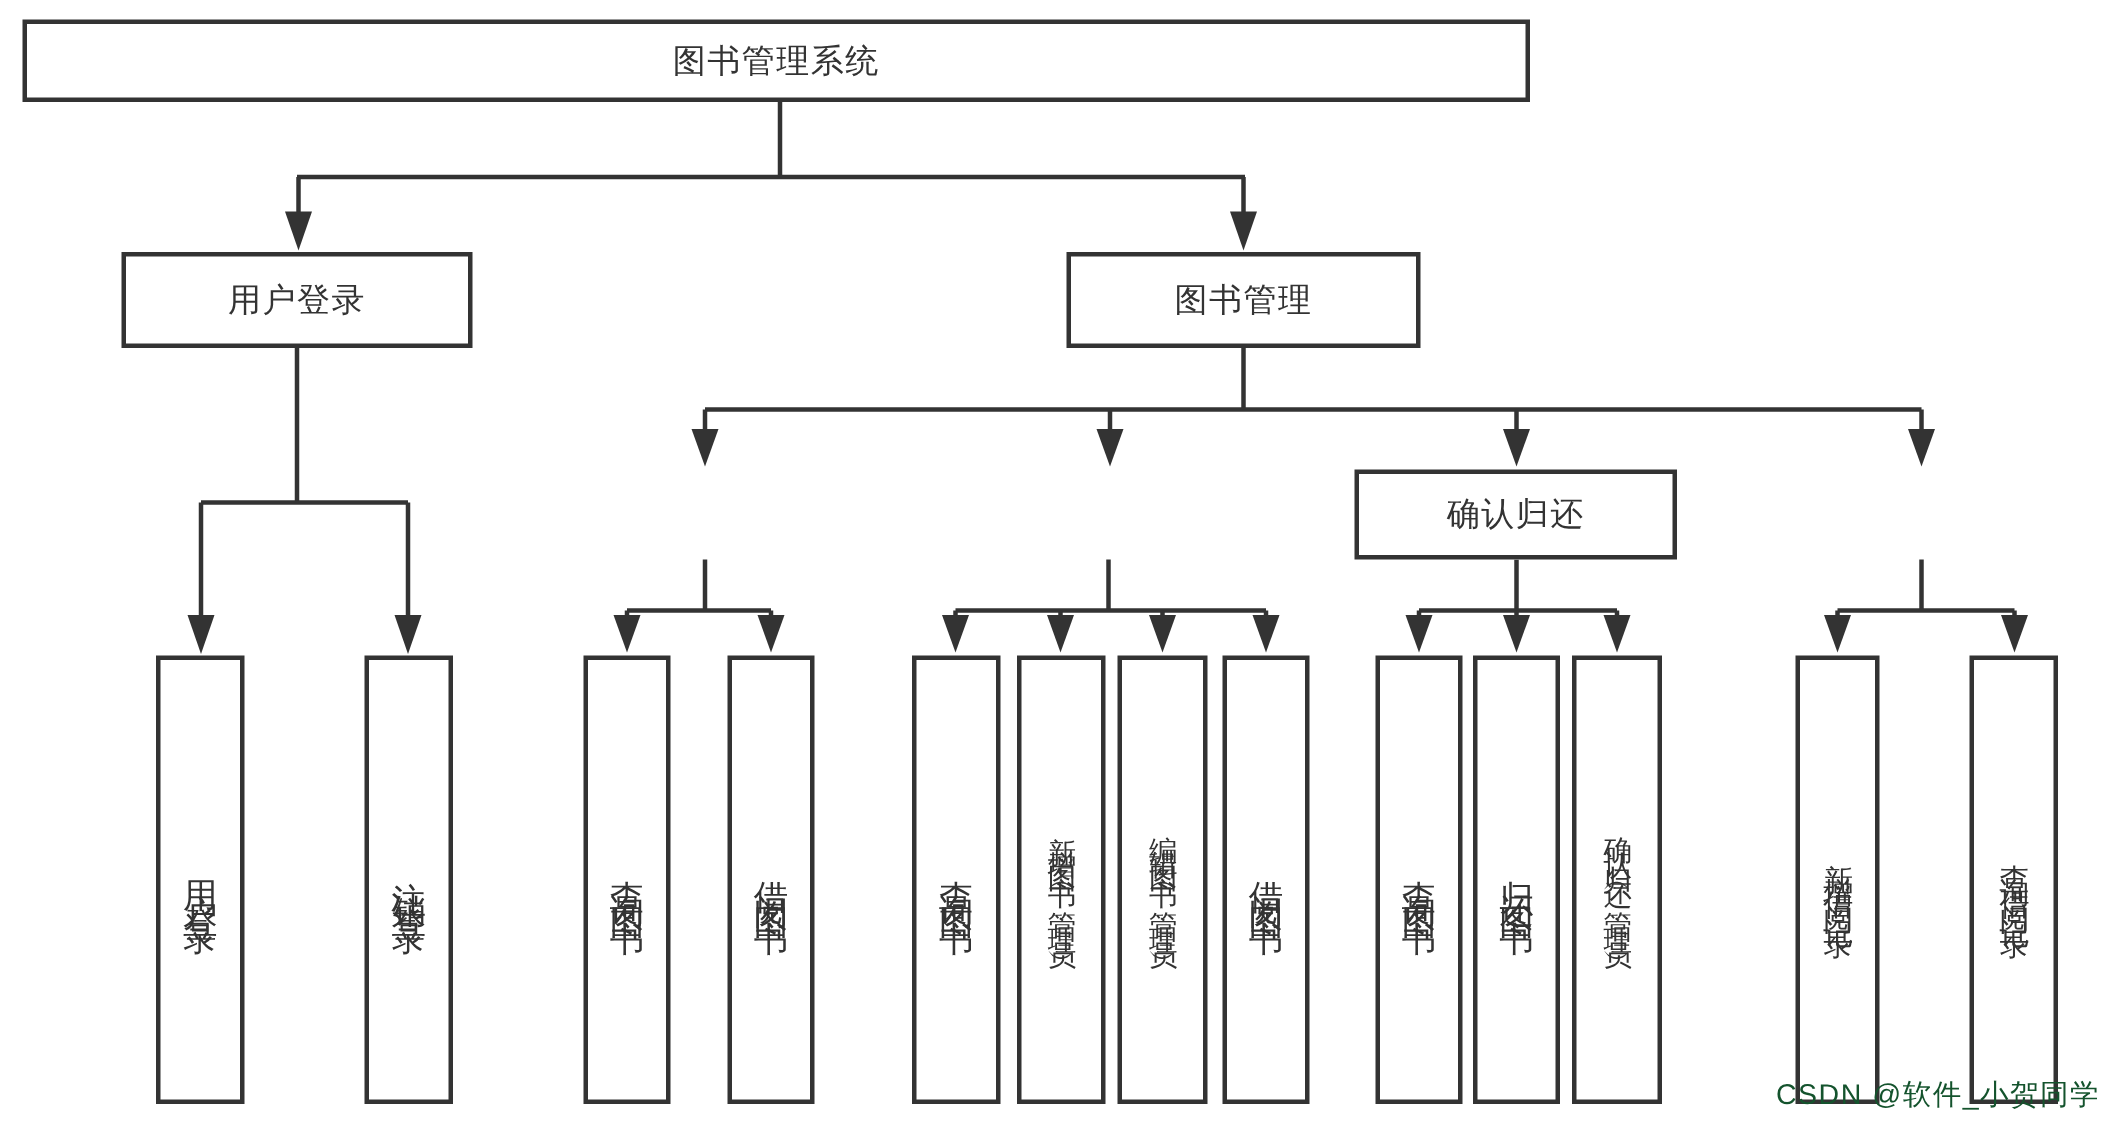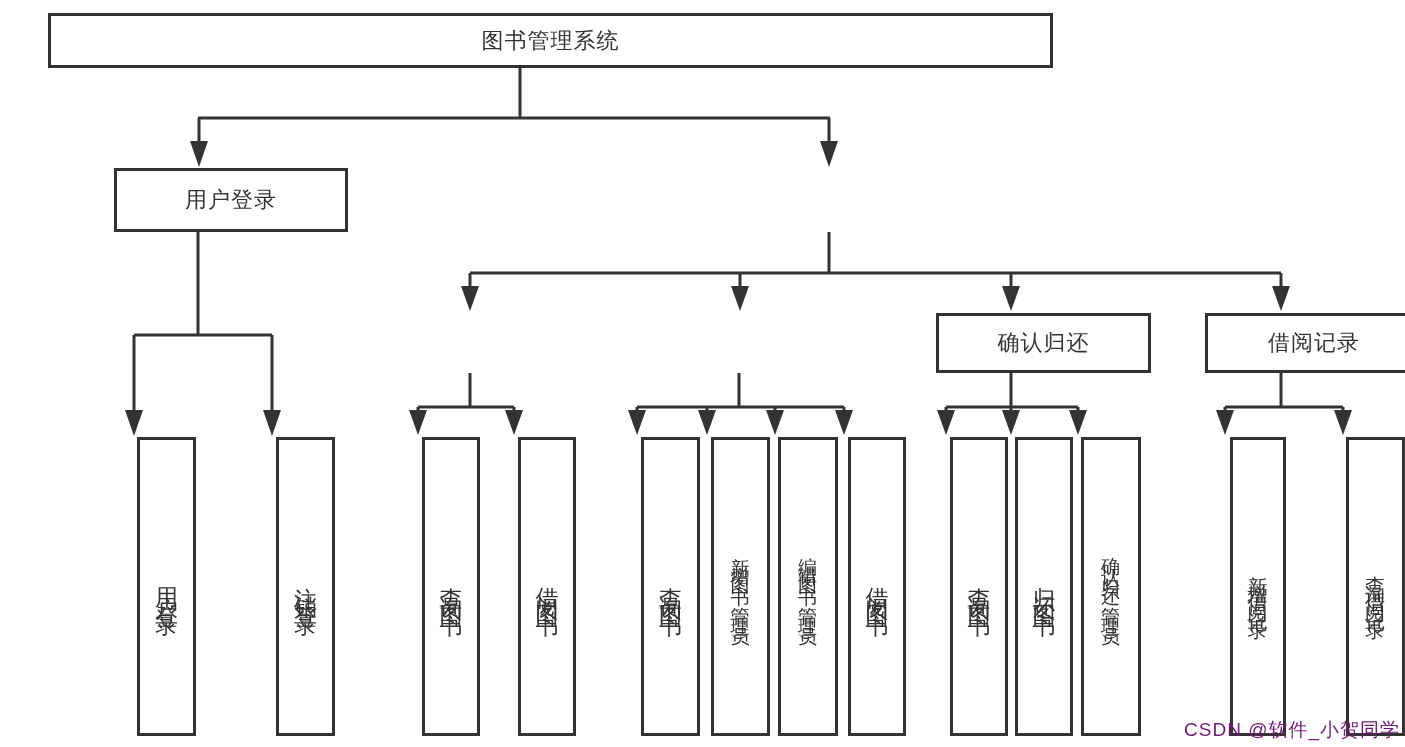--- a/index.html
+++ b/index.html
@@ -6,31 +6,30 @@
   .canvas {
     position:relative; width:1405px; height:747px; background:#ffffff;
     font-family:"Liberation Sans","DejaVu Sans",sans-serif; color:#333333;
     overflow:hidden;
   }
   .connectors { position:absolute; left:0; top:0; width:1405px; height:747px; }
   .node {
     position:absolute; background:#ffffff; border:3px solid #333333;
     box-sizing:border-box; display:flex; align-items:center; justify-content:center;
     z-index:2;
-    margin-left:33px;
   }
   .hbox span { font-size:22px; letter-spacing:1px; line-height:1; white-space:nowrap; }
   .vbox span {
     writing-mode:vertical-rl; text-orientation:upright; line-height:1;
   }
   .ls4 { font-size:23px; letter-spacing:9px; }
   .ls6 { font-size:20px; letter-spacing:9px; }
   .ls9 { font-size:19px; letter-spacing:10px; }
   .watermark {
-    position:absolute; right:5px; bottom:4px; font-size:19px; color:#701a75;
+    position:absolute; right:5px; bottom:4px; font-size:19px; color:#14532d;
     letter-spacing:1px; z-index:5; white-space:nowrap;
   }
 </style>
 </head>
 <body>
 
 <div class="canvas">
 
   <svg class="connectors" viewBox="0 0 1405 747">
     <g fill="none" stroke="#333333" stroke-width="3">
@@ -98,26 +97,26 @@
     </g>
   </svg>
 
   <div class="node hbox" style="left:15px;top:13px;width:1005px;height:55px">
     <span>图书管理系统</span>
   </div>
 
   <div class="node hbox" style="left:81px;top:168px;width:234px;height:64px">
     <span>用户登录</span>
   </div>
+  <div class="node hbox" style="left:711px;top:168px;width:236px;height:64px">
+    <span>图书管理</span>
+  </div>
 
   <div class="node hbox" style="left:903px;top:313px;width:215px;height:60px">
     <span>确认归还</span>
-  </div>
-  <div class="node hbox" style="left:1172px;top:313px;width:218px;height:60px">
-    <span>借阅记录</span>
   </div>
 
   <div class="node vbox" style="left:104px;top:437px;width:59px;height:299px">
     <span class="ls4">用户登录</span>
   </div>
   <div class="node vbox" style="left:243px;top:437px;width:59px;height:299px">
     <span class="ls4">注销登录</span>
   </div>
 
   <div class="node vbox" style="left:389px;top:437px;width:58px;height:299px">

